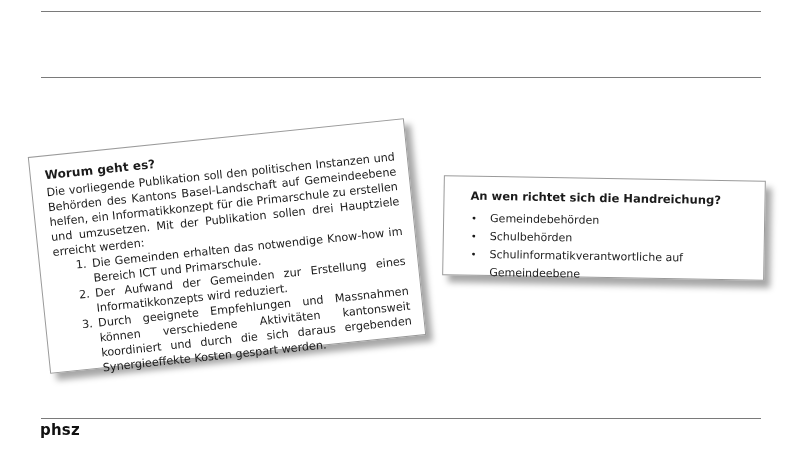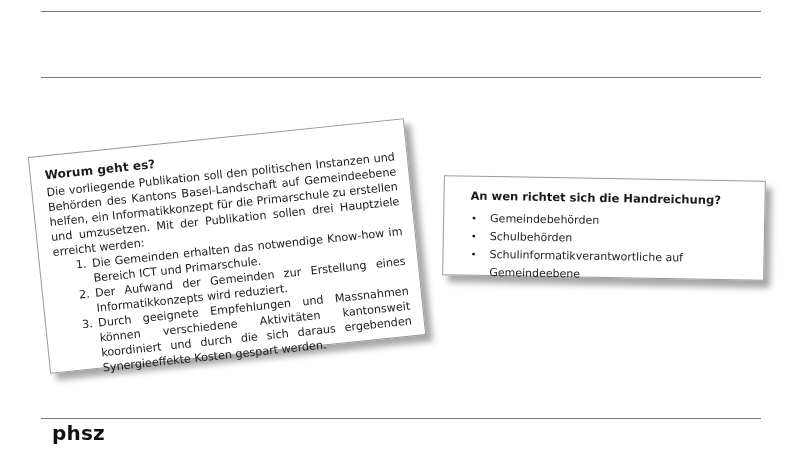--- a/index.html
+++ b/index.html
@@ -99,24 +99,23 @@
       top: 0;
       font-size: 10px;
     }
 
     .logo {
       position: absolute;
       left: 40px;
       top: 421px;
       font-family: "DejaVu Sans", sans-serif;
       font-weight: bold;
-      font-size: 20px;
+      font-size: 15px;
       color: #111111;
       letter-spacing: 0.2px;
-      margin-left: 12px;
     }
   </style>
 </head>
 <body>
 
 <div class="rule top1"></div>
 <div class="rule top2"></div>
 
 <div class="card left">
   <div class="title">Worum geht es?</div>

